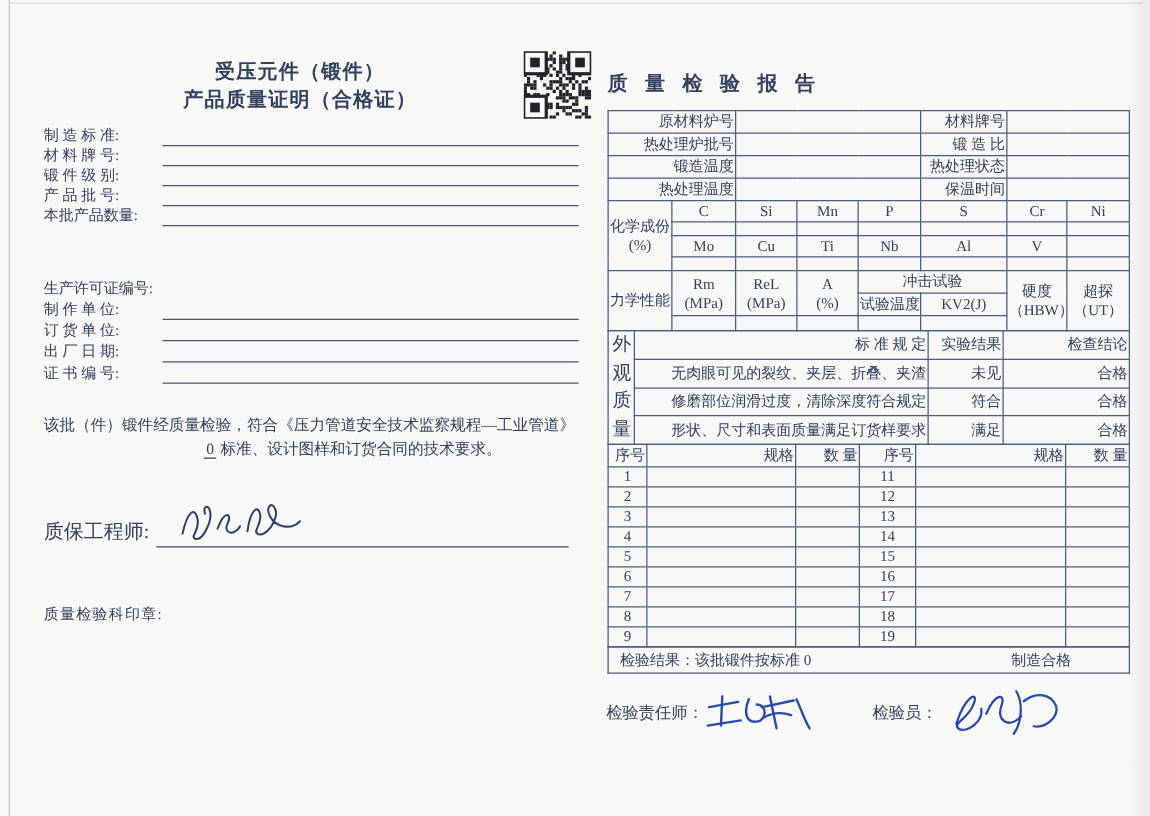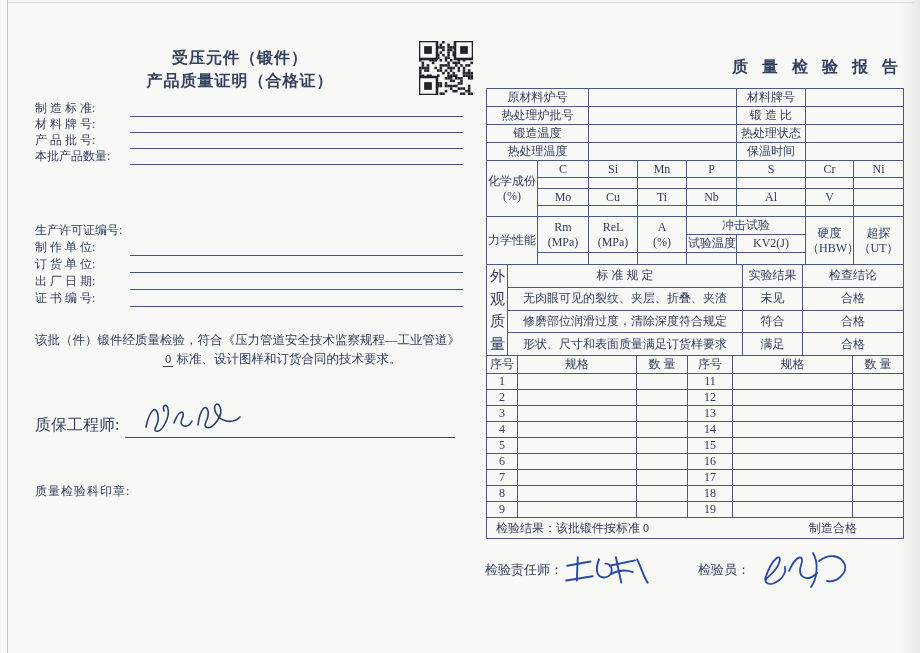--- a/index.html
+++ b/index.html
@@ -40,29 +40,29 @@
   .statement .ln2{padding-left:128px;font-family:Liberation Serif, serif;}
   .uline{border-bottom:1px solid var(--ink);padding:0 2px;}
 
   .qa-row{position:absolute;left:35px;top:416px;width:420px;height:22px;}
   .qa-row .flabel{position:absolute;left:0;bottom:2px;font-size:16px;}
   .qa-row .sig-line{position:absolute;left:90px;bottom:0;width:330px;border-bottom:1.2px solid #3c4c72;}
   .qa-sig{position:absolute;left:105px;bottom:-2px;}
   .stamp-label{position:absolute;left:35px;top:483px;font-size:12px;letter-spacing:1px;}
 
   
-  .r-title{position:absolute;left:486px;top:57px;width:417px;text-align:right;
+  .r-title{position:absolute;left:486px;top:57px;width:417px;text-align:left;
     font-size:16px;font-weight:bold;letter-spacing:5px;font-family:Liberation Serif, serif;}
   .r-tables{position:absolute;left:486px;top:88px;width:417px;}
   table{border-collapse:collapse;width:417px;table-layout:fixed;}
   table + table{margin-top:-1px;}
   td{border:1px solid var(--border);font-size:12px;text-align:center;
      padding:0 1px;overflow:hidden;white-space:nowrap;color:var(--ink);}
   td.lbl{letter-spacing:0px;}
-  tr.h19 td{height:17px;}
+  tr.h19 td{height:17px;text-align:right;}
   tr.h17 td{height:17px;}
   tr.h11 td{height:11px;}
   tr.h18 td{height:18px;}
   tr.h12 td{height:12px;}
   tr.h16 td{height:16px;}
   tr.h21 td{height:21px;}
   .two-line{line-height:1.25;}
   .vert{width:14px;margin:0 auto;word-break:break-all;line-height:1.5;white-space:normal;font-size:15px;}
   .result-cell{text-align:right;}
   .result-flex{display:flex;justify-content:space-between;align-items:center;padding:0 45px 0 8px;}
@@ -228,20 +228,24 @@
 <div class="fieldgroup fg1" id="fg1">
     <div class="frow">
       <span class="flabel">制 造 标 准:</span>
       <span class="fline"></span>
     </div>
     <div class="frow">
       <span class="flabel">材 料 牌 号:</span>
       <span class="fline"></span>
     </div>
     <div class="frow">
+      <span class="flabel">锻 件 级 别:</span>
+      <span class="fline"></span>
+    </div>
+    <div class="frow">
       <span class="flabel">产 品 批 号:</span>
       <span class="fline"></span>
     </div>
     <div class="frow">
       <span class="flabel">本批产品数量:</span>
       <span class="fline"></span>
     </div>
   </div>
 <div class="fieldgroup fg2" id="fg2">
     <div class="frow">

